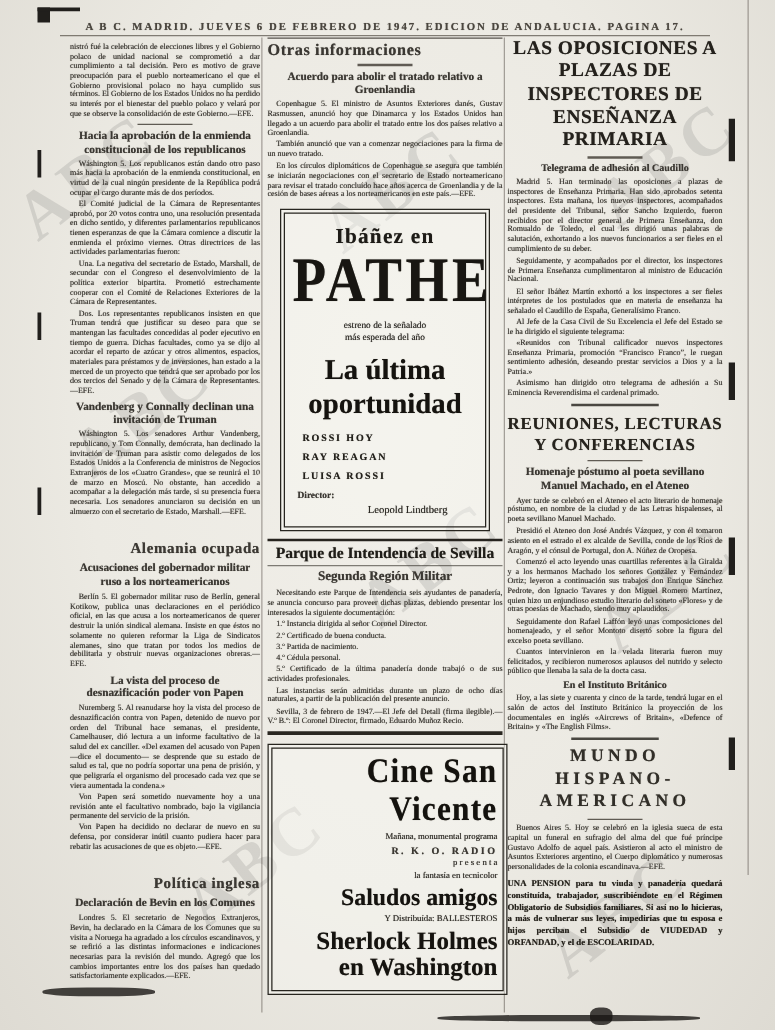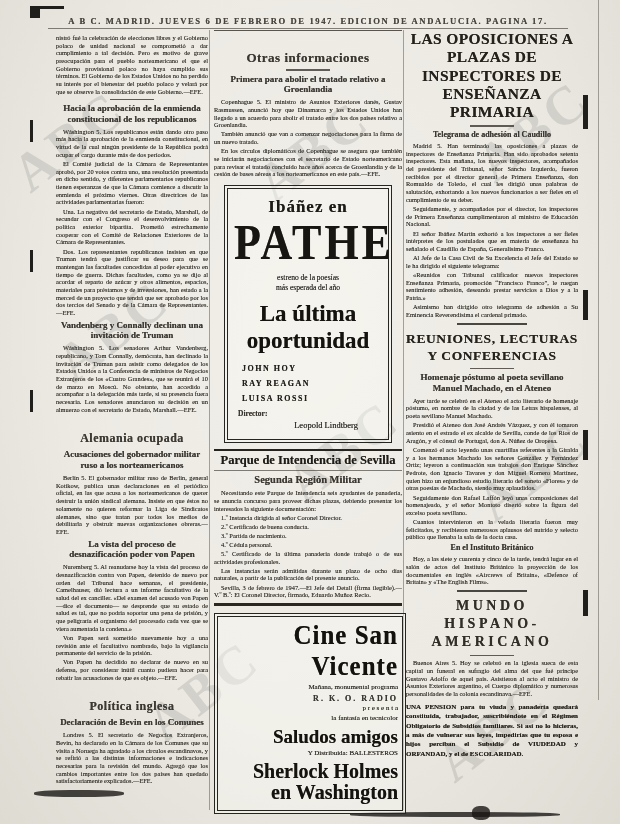--- a/index.html
+++ b/index.html
@@ -23,27 +23,27 @@
             text-shadow:0 0 0.6px rgba(70,64,56,0.7);}
   
   .col{position:absolute;text-shadow:0 0 0.55px rgba(62,57,50,0.75);}
   .col-left{left:56px;top:34px;width:152px;}
   .col-mid{left:214px;top:30px;width:188px;}
   .col-right{left:406px;top:30px;width:172px;}
   .p{font-size:6.4px;line-height:1.2;text-align:justify;text-indent:7px;margin:0 0 1.5px;}
   .p-ni{text-indent:0;}
   .art-title{font-weight:bold;font-size:9px;line-height:1.2;text-align:center;margin:3px 2px 3px;}
   .art-sub{font-weight:bold;font-size:8px;text-align:center;margin:2px 0 3px;}
-  .sec-head{font-weight:bold;font-size:12px;text-align:center;margin:18px 0 2px;letter-spacing:0.5px;}
+  .sec-head{font-weight:bold;font-size:12px;text-align:right;margin:18px 0 2px;letter-spacing:0.5px;}
   .hr-short{width:44px;height:1.6px;background:rgba(60,55,48,0.8);margin:3px auto 3px;}
   .hr-fancy{width:70px;height:2.2px;background:rgba(45,42,37,0.85);margin:4px auto;}
   .list-item{font-size:6.4px;line-height:1.25;text-align:justify;text-indent:7px;margin:0 0 1px;}
   
-  .otras-head{font-size:13px;font-weight:bold;text-align:center;letter-spacing:0.5px;
-              border-top:1.5px solid rgba(50,46,40,0.8);padding-top:19px;margin:0 0 1px;}
+  .otras-head{font-size:13px;font-weight:bold;letter-spacing:0.5px;
+              border-top:1.5px solid rgba(50,46,40,0.8);padding-top:1px;margin:0 0 1px;}
   .ad-box{border:4px double #27251f;margin:7px auto 6px;background:rgba(250,249,244,0.4);}
   .pathe-box{width:148px;padding:8px 6px 9px;text-align:center;}
   .pathe-manana{font-weight:bold;font-size:17px;letter-spacing:1px;color:#1d1b17;}
   .pathe-name{font-weight:bold;font-size:44px;line-height:1.0;letter-spacing:3px;color:#181612;
               transform:scaleY(1.15);margin:4px 0 8px;}
   .pathe-tag{font-size:7.5px;line-height:1.35;color:#2a2824;}
   .pathe-film{font-weight:bold;font-size:23px;line-height:1.15;color:#15130f;margin:8px 0 10px;}
   .pathe-cast{font-weight:bold;font-size:8px;letter-spacing:1.5px;text-align:left;margin:0 0 6px 8px;color:#23211c;}
   .pathe-dir-label{font-weight:bold;font-size:7.5px;text-align:left;margin:4px 0 2px 4px;}
   .pathe-dir{font-size:8.5px;text-align:right;margin:0 24px 0 0;color:#2a2823;}
@@ -124,35 +124,35 @@
 
     <div class="sec-head">Política inglesa</div>
     <h3 class="art-title">Declaración de Bevin en los Comunes</h3>
     <p class="p">Londres 5. El secretario de Negocios Extranjeros, Bevin, ha declarado en la Cámara de los Comunes que su visita a Noruega ha agradado a los círculos escandinavos, y se refirió a las distintas informaciones e indicaciones necesarias para la revisión del mundo. Agregó que los cambios importantes entre los dos países han quedado satisfactoriamente explicados.—EFE.</p>
   </div>
 
   <div class="col col-mid">
     <div class="otras-head">Otras informaciones</div>
     <div class="hr-short"></div>
 
-    <h3 class="art-title">Primera para abolir el tratado relativo a Groenlandia</h3>
+    <h3 class="art-title">Acuerdo para abolir el tratado relativo a Groenlandia</h3>
     <p class="p">Copenhague 5. El ministro de Asuntos Exteriores danés, Gustav Rasmussen, anunció hoy que Dinamarca y los Estados Unidos han llegado a un acuerdo para abolir el tratado entre los dos países relativo a Groenlandia.</p>
     <p class="p">También anunció que van a comenzar negociaciones para la firma de un nuevo tratado.</p>
     <p class="p">En los círculos diplomáticos de Copenhague se asegura que también se iniciarán negociaciones con el secretario de Estado norteamericano para revisar el tratado concluído hace años acerca de Groenlandia y de la cesión de bases aéreas a los norteamericanos en este país.—EFE.</p>
 
     <div class="ad-box pathe-box">
       <div class="pathe-manana">Ibáñez en</div>
       <div class="pathe-name">PATHE</div>
-      <div class="pathe-tag">estreno de la poesías</div>
+      <div class="pathe-tag">estreno de la señalado</div>
       <div class="pathe-tag">más esperada del año</div>
       <div class="pathe-film">
         <div>La última</div>
         <div>oportunidad</div>
       </div>
-      <div class="pathe-cast">JOHN HOY</div>
+      <div class="pathe-cast">ROSSI HOY</div>
       <div class="pathe-cast">RAY REAGAN</div>
       <div class="pathe-cast">LUISA ROSSI</div>
       <div class="pathe-dir-label">Director:</div>
       <div class="pathe-dir">Leopold Lindtberg</div>
     </div>
 
     <div class="parque-title">Parque de Intendencia de Sevilla</div>
     <div class="parque-sub">Segunda Región Militar</div>
     <p class="p">Necesitando este Parque de Intendencia seis ayudantes de panadería, se anuncia concurso para proveer dichas plazas, debiendo presentar los interesados la siguiente documentación:</p>
     <div class="list-item">1.º  Instancia dirigida al señor Coronel Director.</div>

